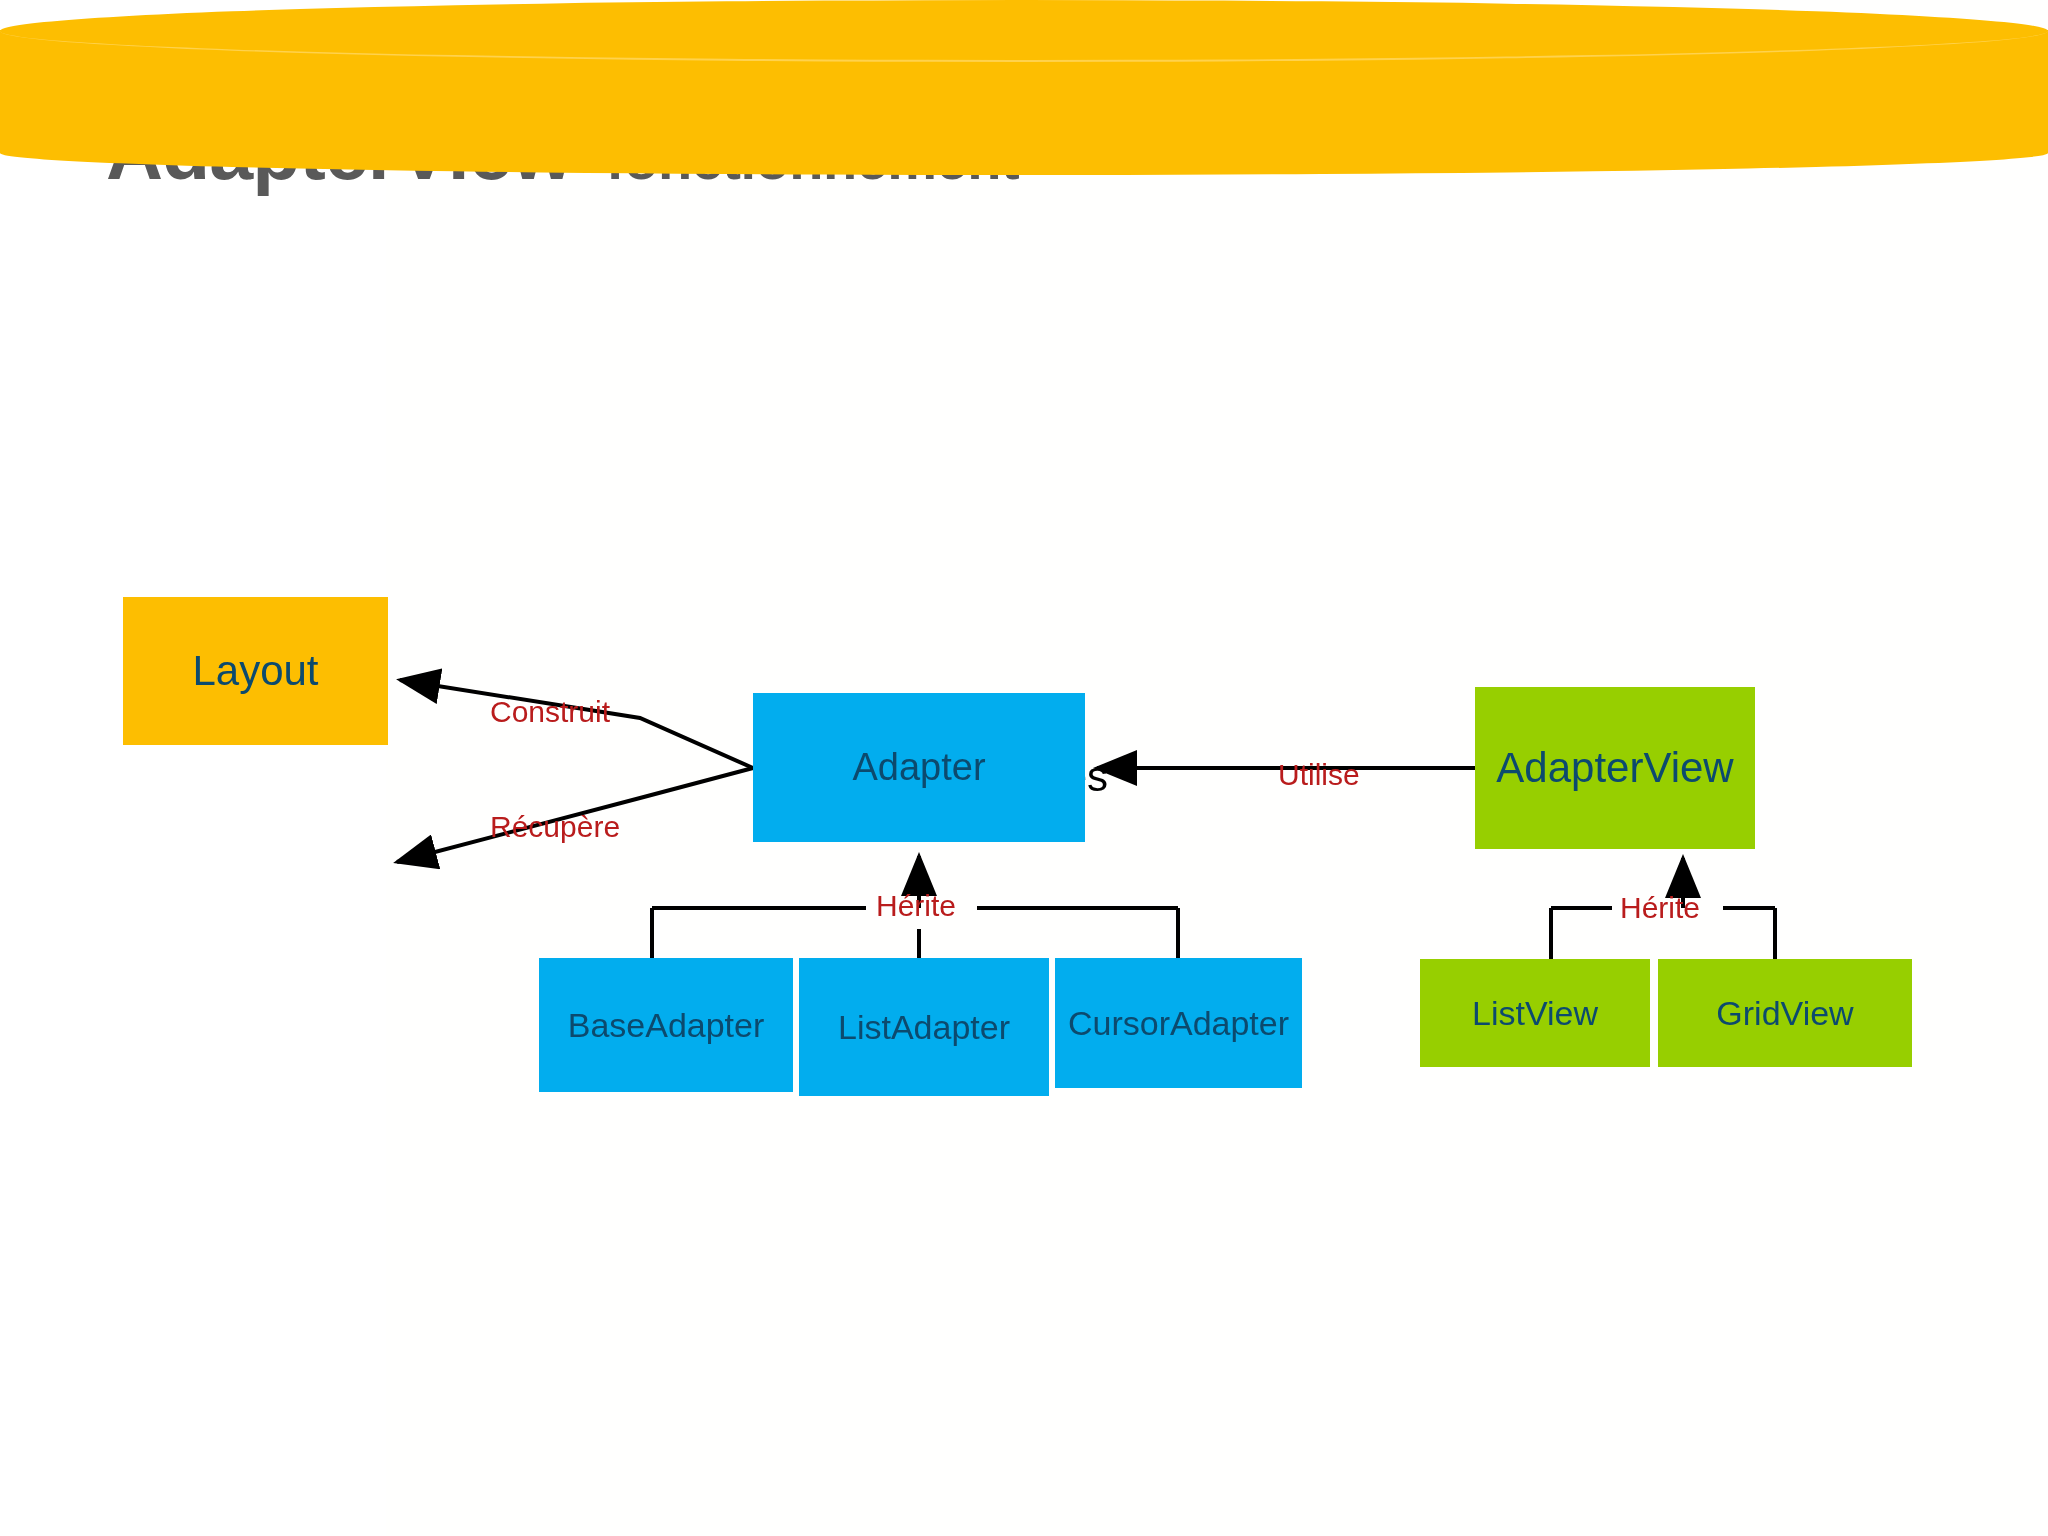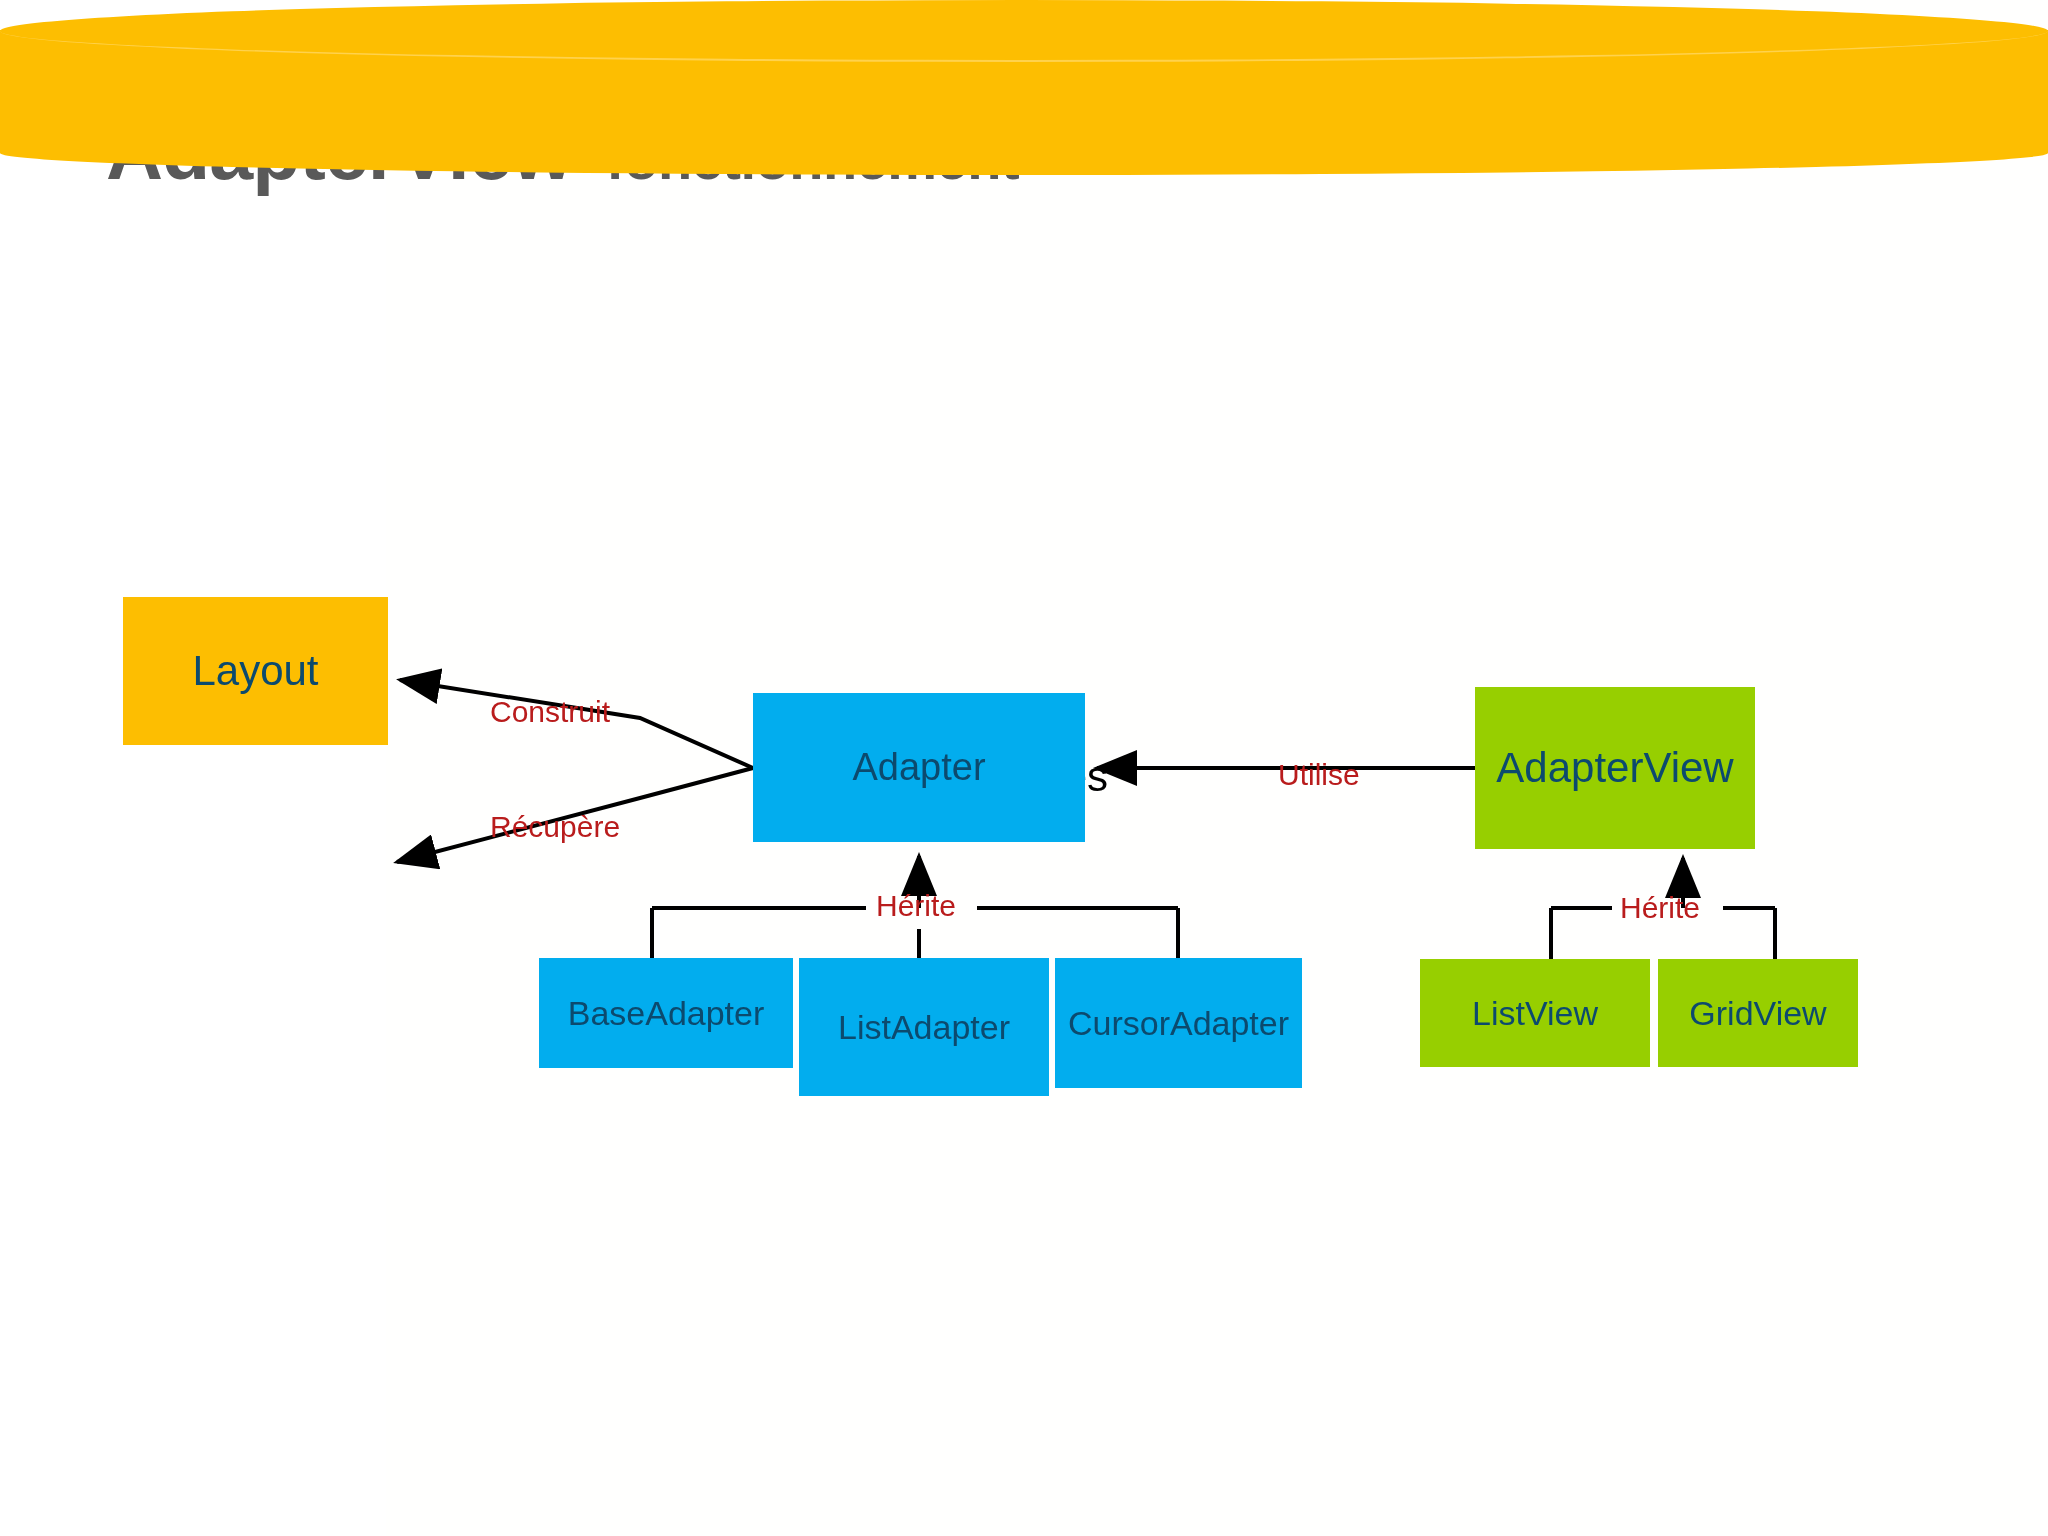--- a/index.html
+++ b/index.html
@@ -98,27 +98,27 @@
     left: 753px; top: 693px; width: 332px; height: 149px;
     font-size: 38px;
   }
   
   #node-adapterview {
     left: 1475px; top: 687px; width: 280px; height: 162px;
     font-size: 42px;
   }
 
   
-  #node-baseadapter   { left: 539px;  top: 958px; width: 254px; height: 110px; font-size: 34px; }
+  #node-baseadapter   { left: 539px;  top: 958px; width: 254px; height: 134px; font-size: 34px; }
   #node-listadapter   { left: 799px;  top: 958px; width: 250px; height: 138px; font-size: 34px; }
   #node-cursoradapter { left: 1055px; top: 958px; width: 247px; height: 130px; font-size: 34px; }
 
   
   #node-listview { left: 1420px; top: 959px; width: 230px; height: 108px; font-size: 34px; }
-  #node-gridview { left: 1658px; top: 959px; width: 200px; height: 108px; font-size: 34px; }
+  #node-gridview { left: 1658px; top: 959px; width: 254px; height: 108px; font-size: 34px; }
 
   
   .edge-label {
     position: absolute;
     color: #b91c1c;
     font-size: 30px;
     white-space: nowrap;
     line-height: 1;
   }
   #label-construit { left: 490px;  top: 697px; }

